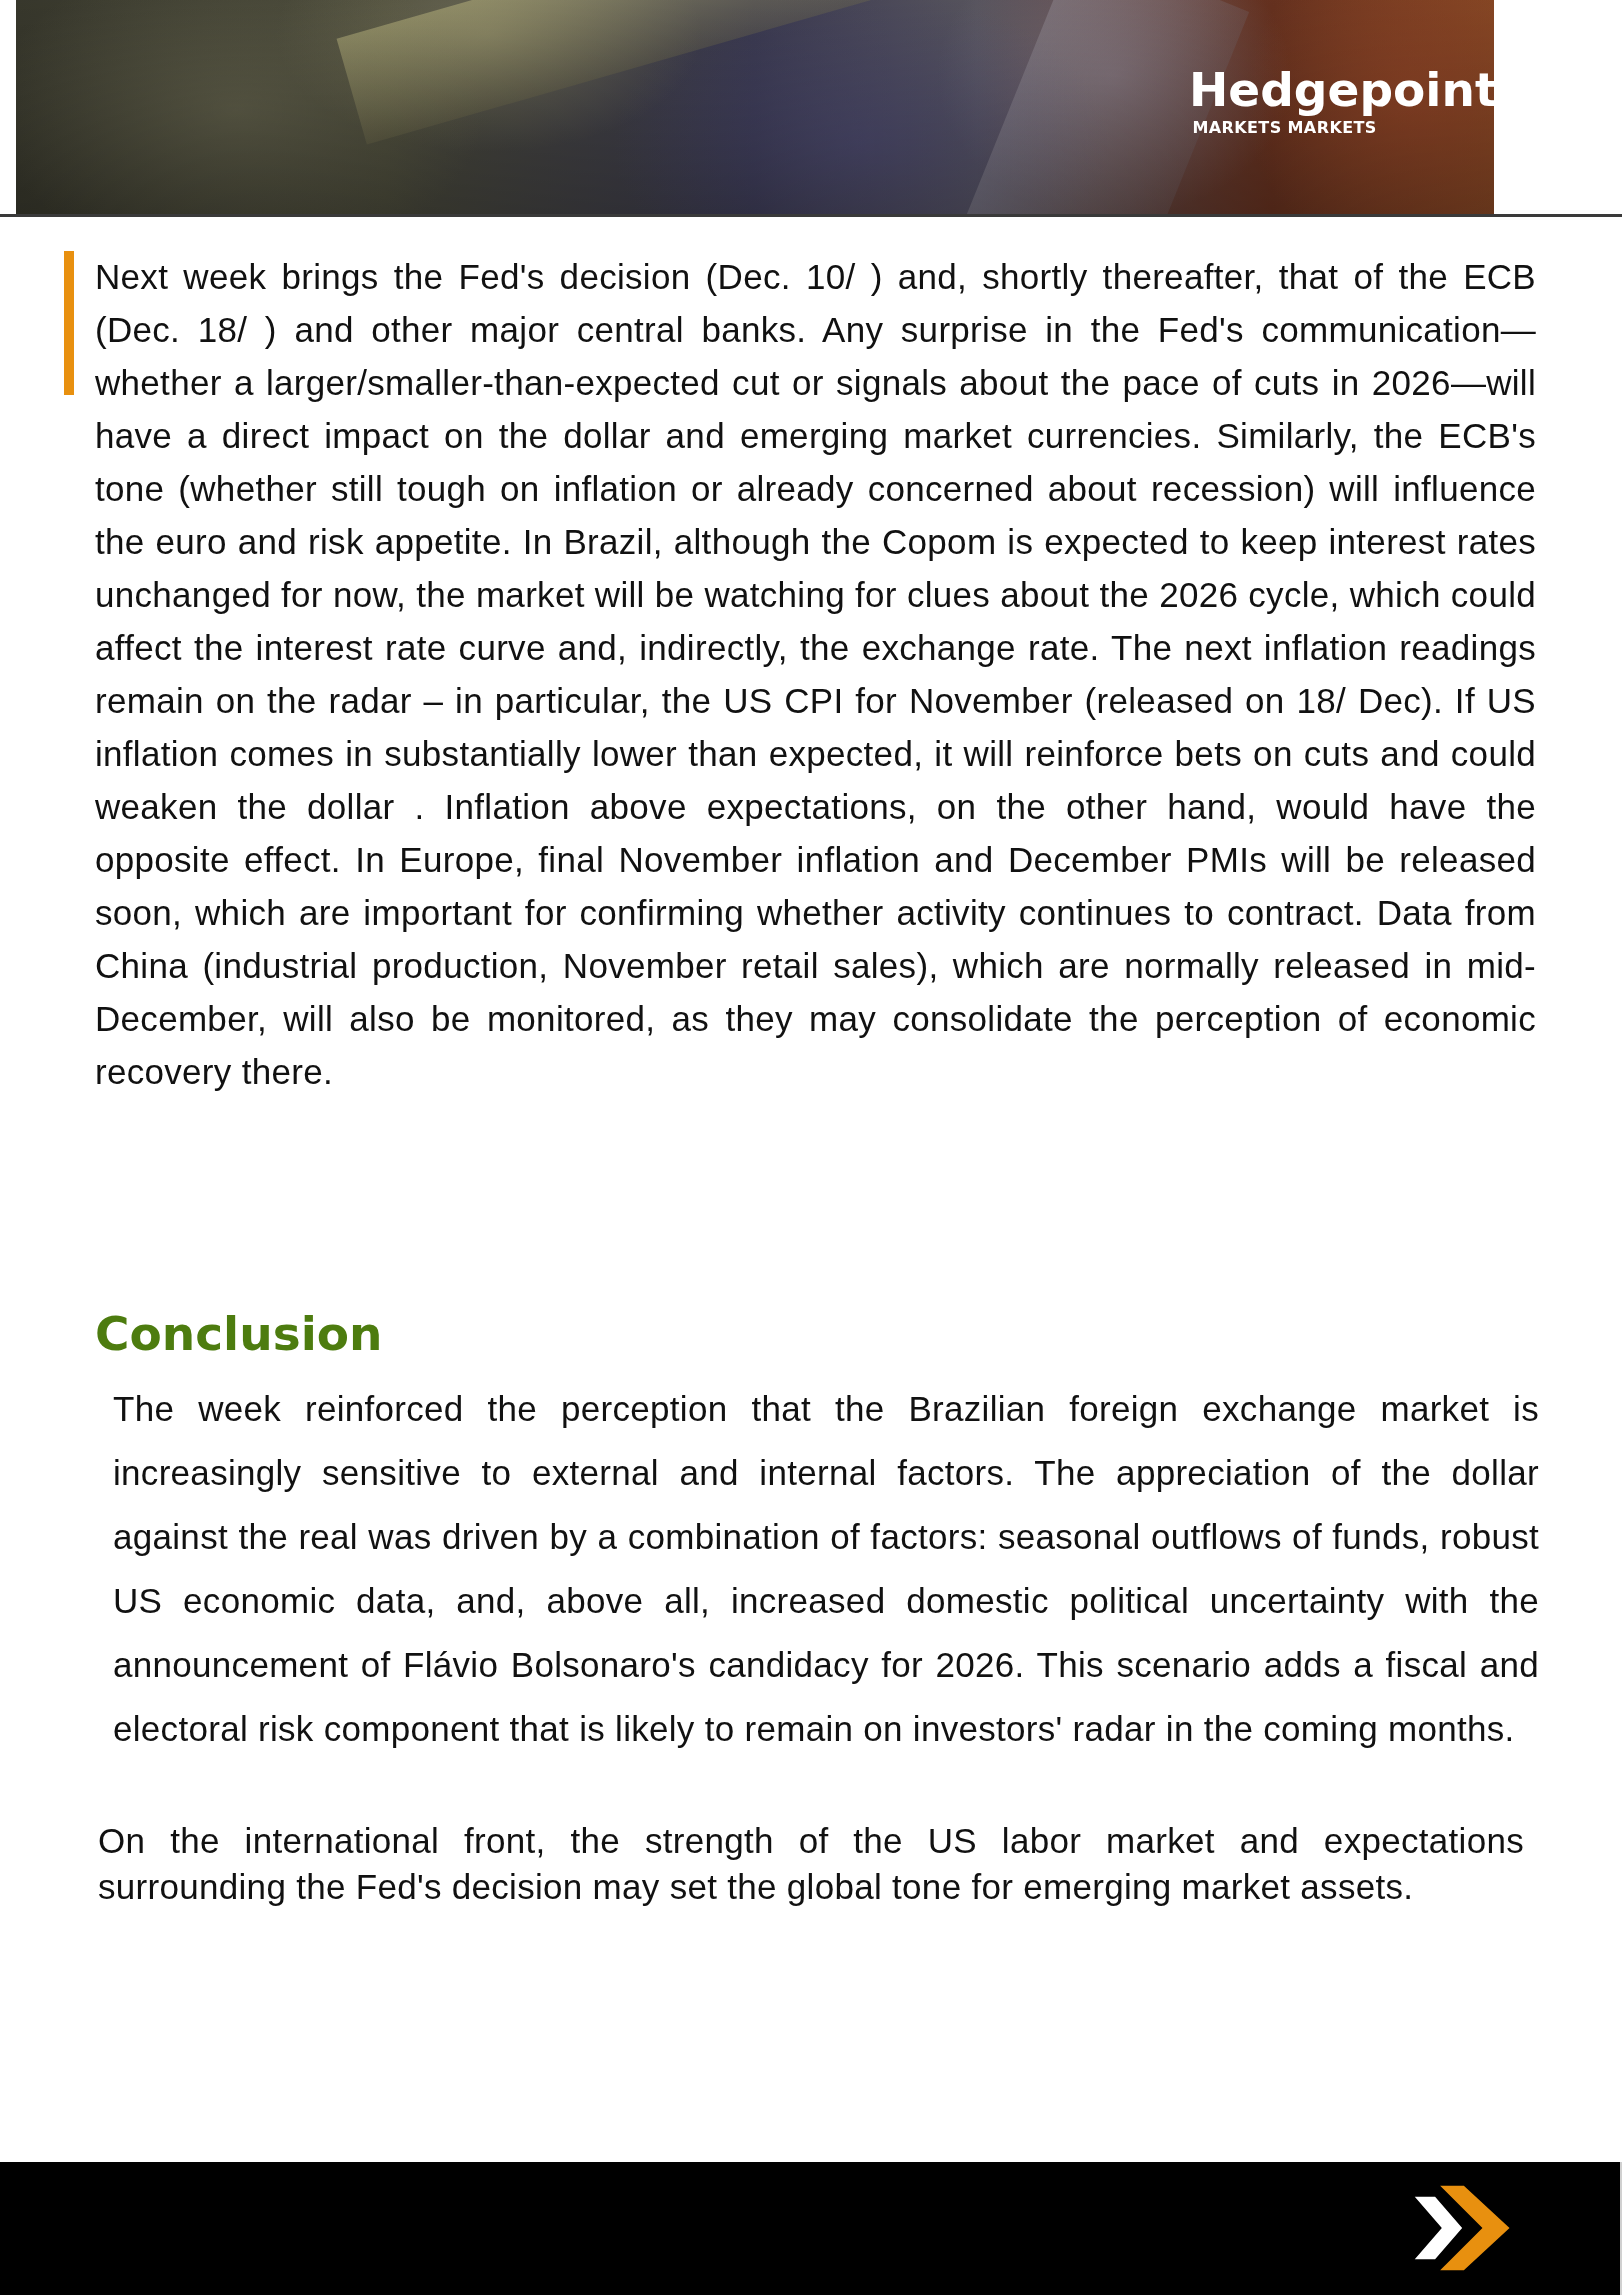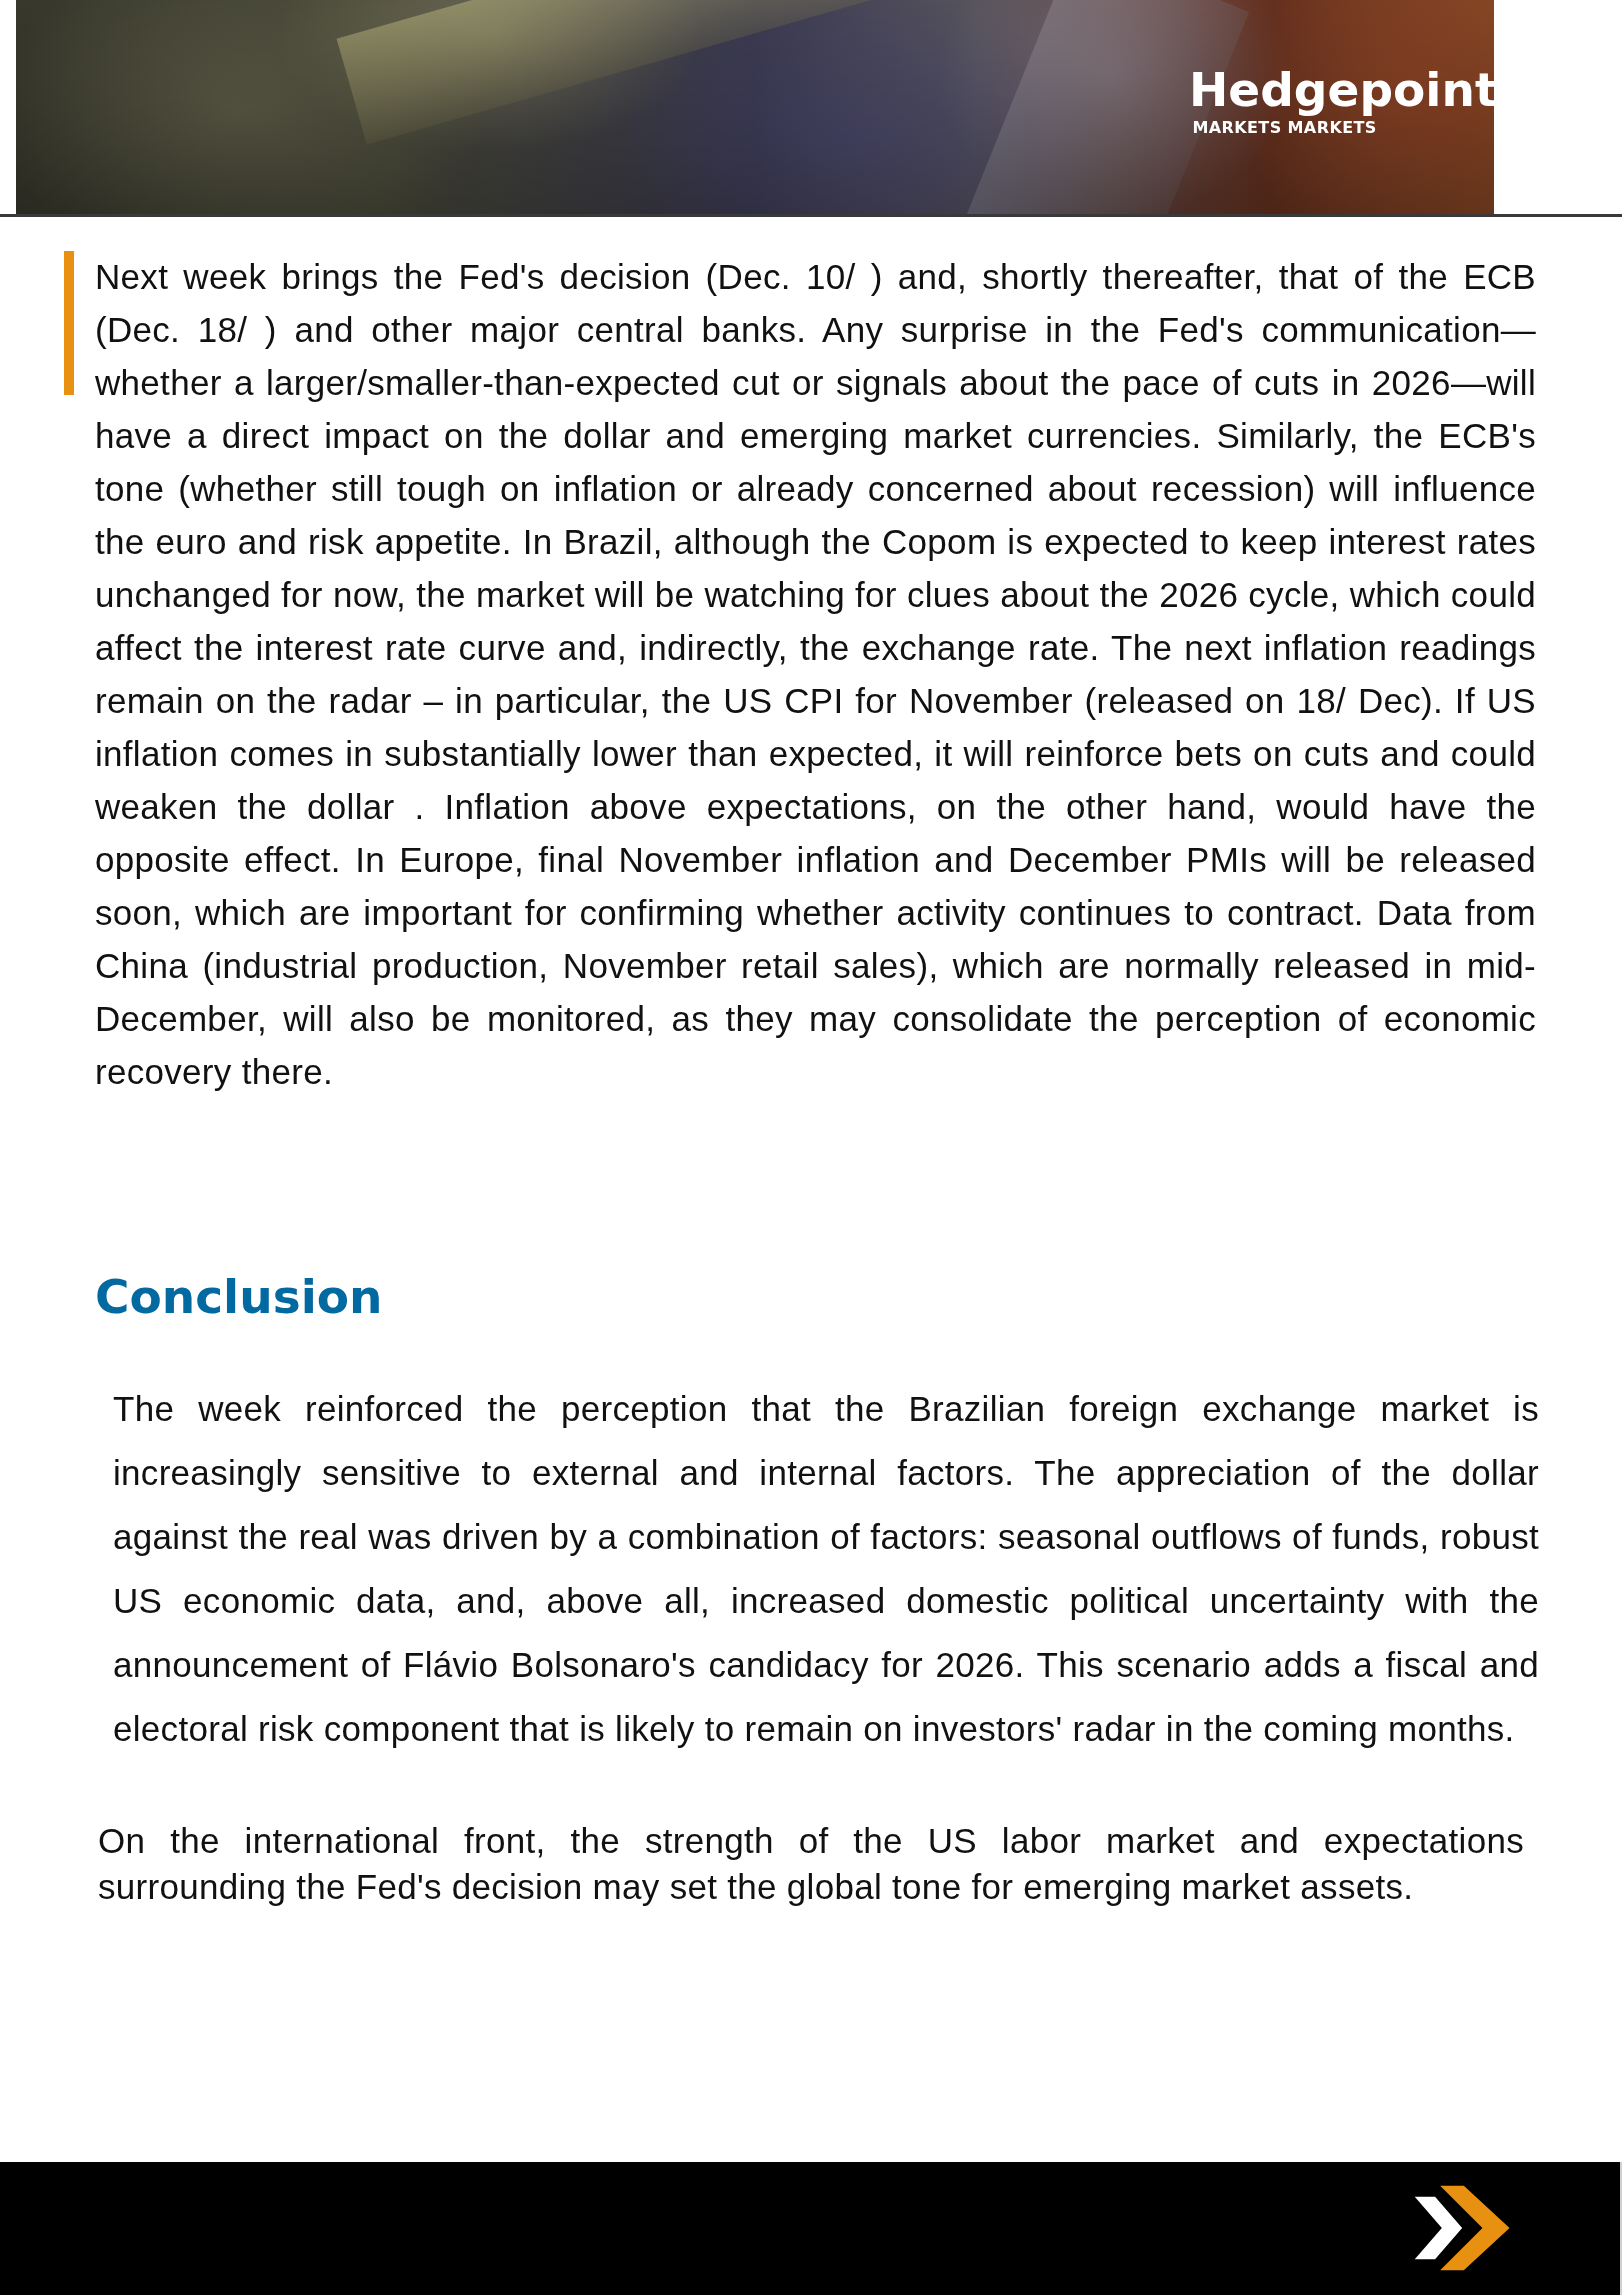--- a/index.html
+++ b/index.html
@@ -76,27 +76,27 @@
     position: absolute;
     margin: 0;
     font-family: "Liberation Sans", "DejaVu Sans", sans-serif;
     font-size: 35px;
     text-align: justify;
     color: #111111;
     letter-spacing: 0.3px;
   }
   .para-1 { left: 95px; top: 250px; width: 1441px; line-height: 53px; }
   .section-heading {
-    position: absolute; left: 95px; top: 1265px;
+    position: absolute; left: 95px; top: 1302px;
     margin: 0;
     font-family: "DejaVu Sans", sans-serif;
     font-weight: bold;
     font-size: 47px;
     line-height: 64px;
-    color: #0369a1;
+    color: #4d7c0f;
   }
   .para-2 { left: 113px; top: 1377px; width: 1426px; line-height: 64px; }
   .para-3 { left: 98px; top: 1818px; width: 1426px; line-height: 46px; }
 
   
   .footer {
     position: absolute; left: 0; top: 2162px;
     width: 1622px; height: 133px;
     background: #000000;
   }

